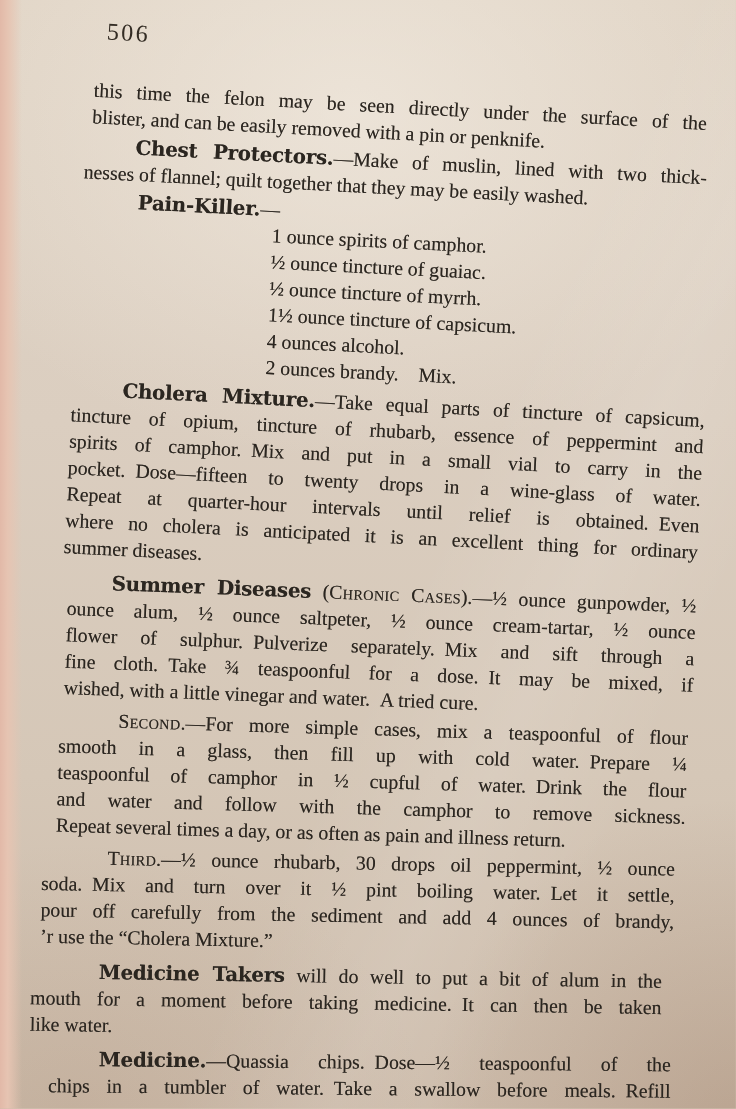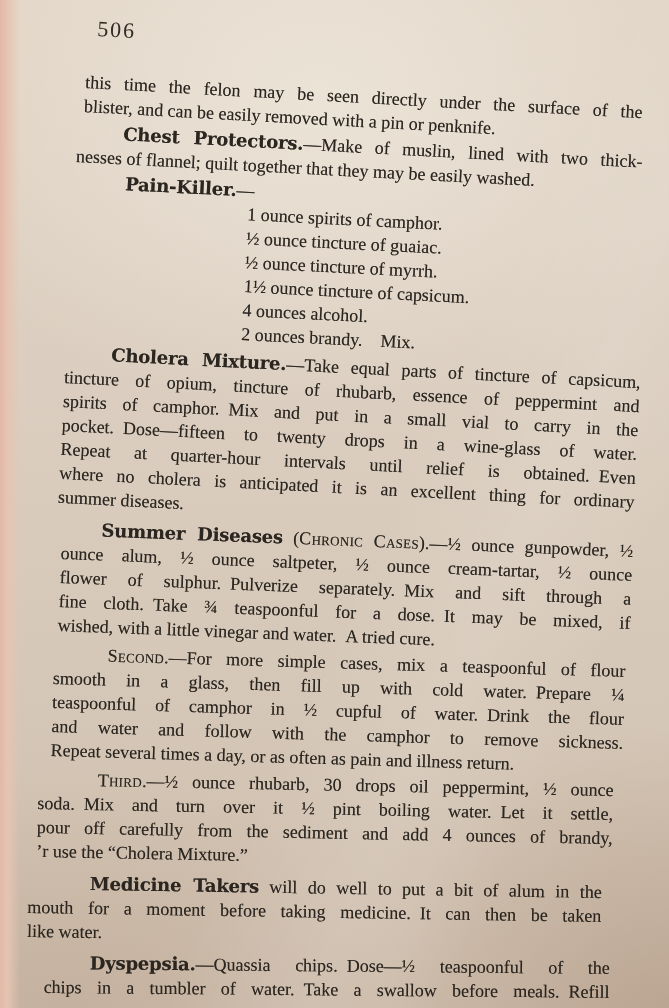--- a/index.html
+++ b/index.html
@@ -121,16 +121,16 @@
       <div class="line"><span class="seg">soda. Mix and turn over it ½ pint boiling water. Let it settle,</span></div>
       <div class="line"><span class="seg">pour off carefully from the sediment and add 4 ounces of brandy,</span></div>
       <div class="line"><span class="seg">’r use the “Cholera Mixture.”</span></div>
     </div>
     <div class="para p-8 just">
       <div class="line"><span class="seg b">Medicine Takers</span><span class="seg"> will do well to put a bit of alum in the</span></div>
       <div class="line"><span class="seg">mouth for a moment before taking medicine. It can then be taken</span></div>
       <div class="line"><span class="seg">like water.</span></div>
     </div>
     <div class="para p-9 just">
-      <div class="line"><span class="seg b">Dyspepsia.</span><span class="seg">—Quassia chips. Dose—½ teaspoonful of the</span></div>
+      <div class="line"><span class="seg b">Medicine.</span><span class="seg">—Quassia chips. Dose—½ teaspoonful of the</span></div>
       <div class="line"><span class="seg">chips in a tumbler of water. Take a swallow before meals. Refill</span></div>
     </div>
   </div>
 
 </body></html>

